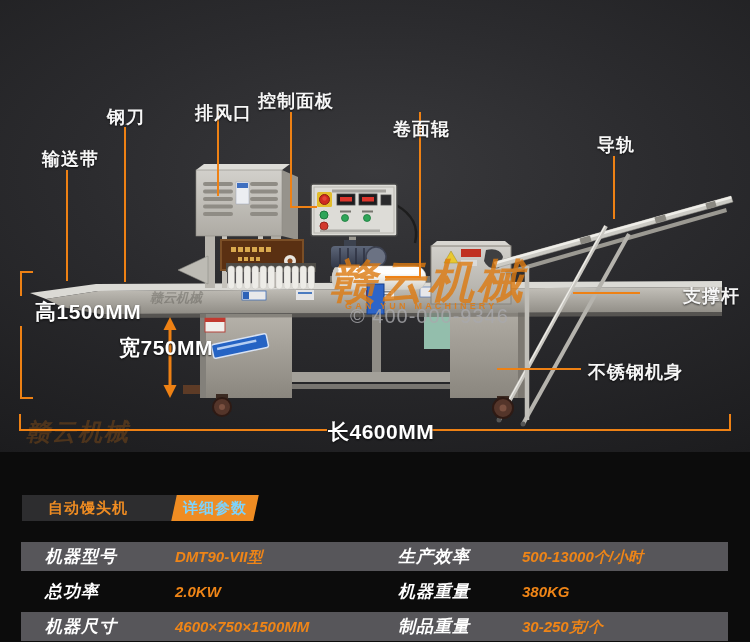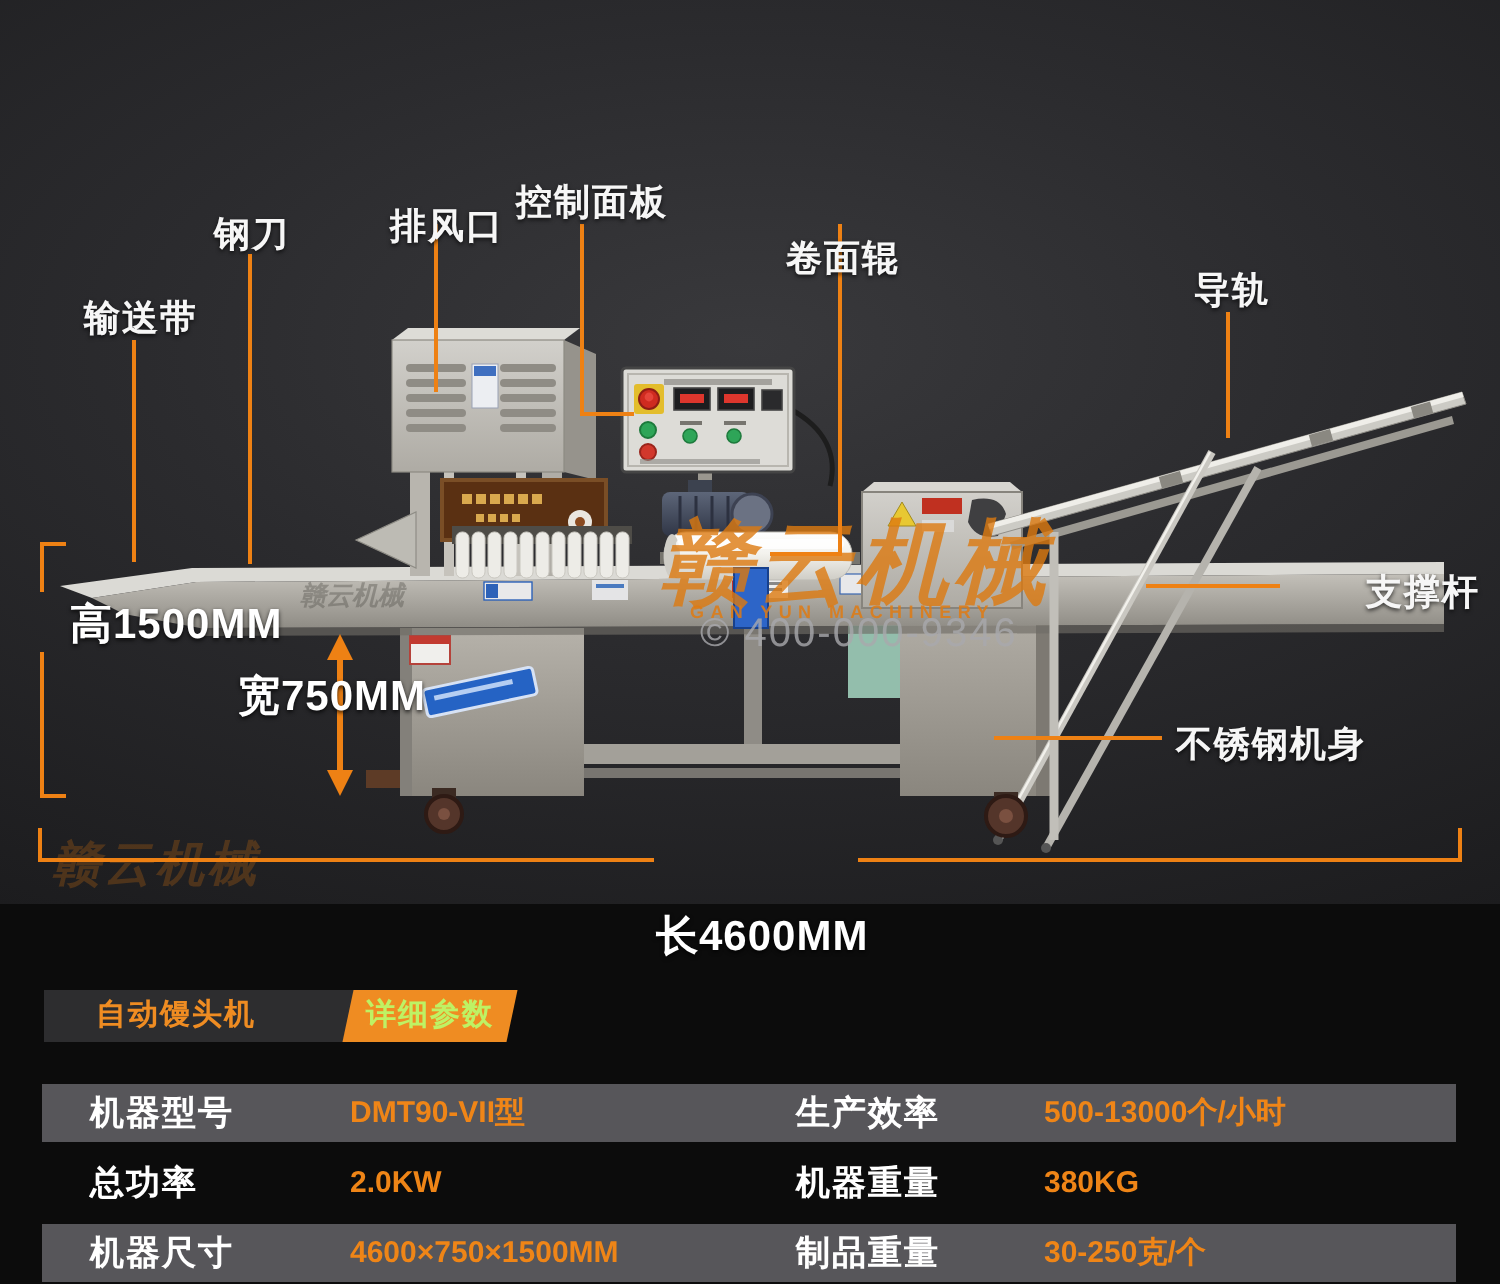--- a/index.html
+++ b/index.html
@@ -30,27 +30,27 @@
     background:#2d2d2f; color:#ef8c22; font-size:15px; font-weight:bold;
     line-height:26px; padding-left:26px; letter-spacing:1px;
   }
   .tab-params { position:absolute; left:170px; top:0; width:90px; height:26px; }
   .tab-params .skew {
     position:absolute; left:4px; top:0; right:4px; bottom:0;
     background:#ef8c22; transform:skewX(-12deg);
   }
   .tab-params .lbl {
     position:absolute; width:100%; text-align:center; line-height:26px;
-    color:#bef264; font-size:15px; font-weight:bold; letter-spacing:1px;
+    color:#7dd3fc; font-size:15px; font-weight:bold; letter-spacing:1px;
   }
   .spec-row {
     position:absolute; left:21px; width:707px; height:29px; line-height:29px;
   }
   .spec-row.shaded { background:#57565a; }
-  .spec-row .cell { position:absolute; white-space:nowrap; }
+  .spec-row .cell { position:absolute; white-space:nowrap;font-style:italic; }
   .spec-row .lab { color:#ffffff; font-size:17px; font-weight:bold; letter-spacing:1px; }
   .spec-row .val { color:#ef8517; font-size:15px; font-weight:bold; }
   .c-l1 { left:24px; } .c-v1 { left:154px; } .c-l2 { left:377px; } .c-v2 { left:501px; }
 </style>
 </head>
 <body>
 
 <div class="page">
 
   <div class="photo">
@@ -300,21 +300,21 @@
     <div class="callout-label" style="left:107px; top:105px;">钢刀</div>
     <div class="callout-label" style="left:195px; top:101px;">排风口</div>
     <div class="callout-label" style="left:258px; top:89px;">控制面板</div>
     <div class="callout-label" style="left:393px; top:90px;margin-top:27px;">卷面辊</div>
     <div class="callout-label" style="left:597px; top:133px;text-align:right;">导轨</div>
     <div class="callout-label" style="left:683px; top:284px;">支撑杆</div>
     <div class="callout-label" style="left:588px; top:360px;">不锈钢机身</div>
 
     <div class="dim-label" style="left:5px;   top:298px;margin-left:30px;">高1500MM</div>
     <div class="dim-label" style="left:119px; top:334px;">宽750MM</div>
-    <div class="dim-label" style="left:328px; top:418px; width:102px; text-align:center;margin-top:36px;">长4600MM</div>
+    <div class="dim-label" style="left:328px; top:418px; width:102px; text-align:center;">长4600MM</div>
   </div>
 
   <div class="tabbar">
     <div class="tab-product">自动馒头机</div>
     <div class="tab-params">
       <div class="skew"></div>
       <div class="lbl">详细参数</div>
     </div>
   </div>
 

